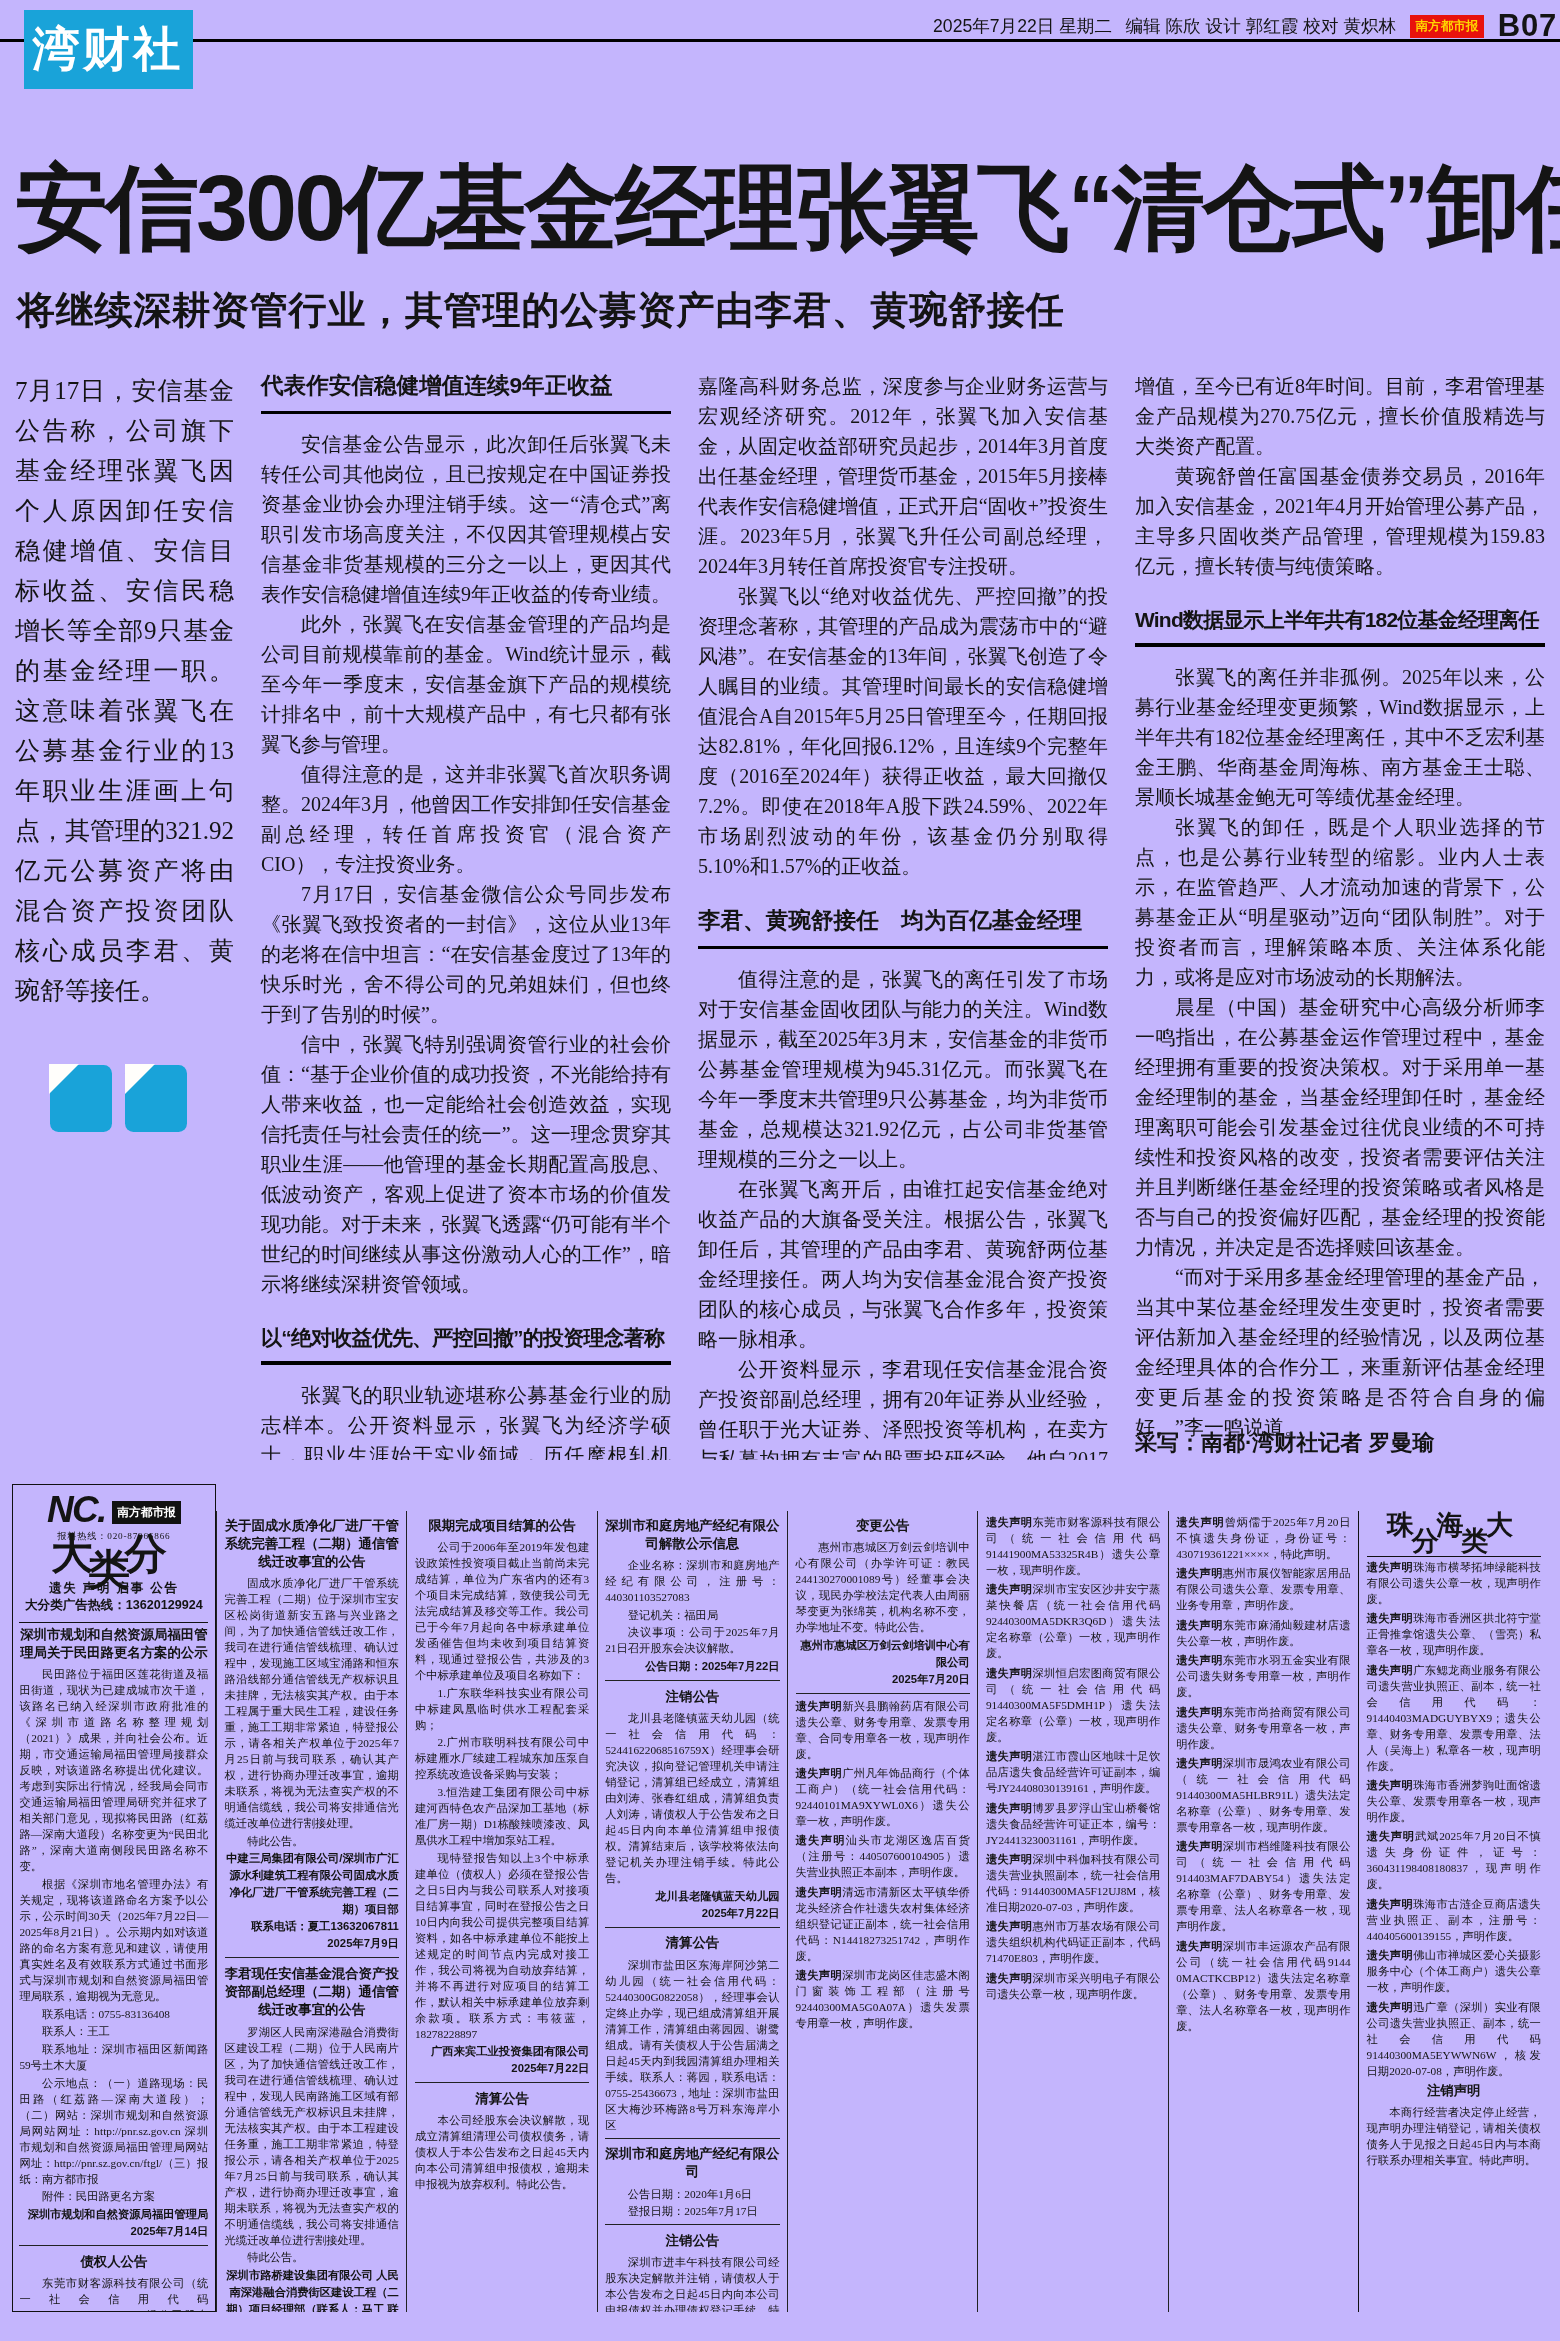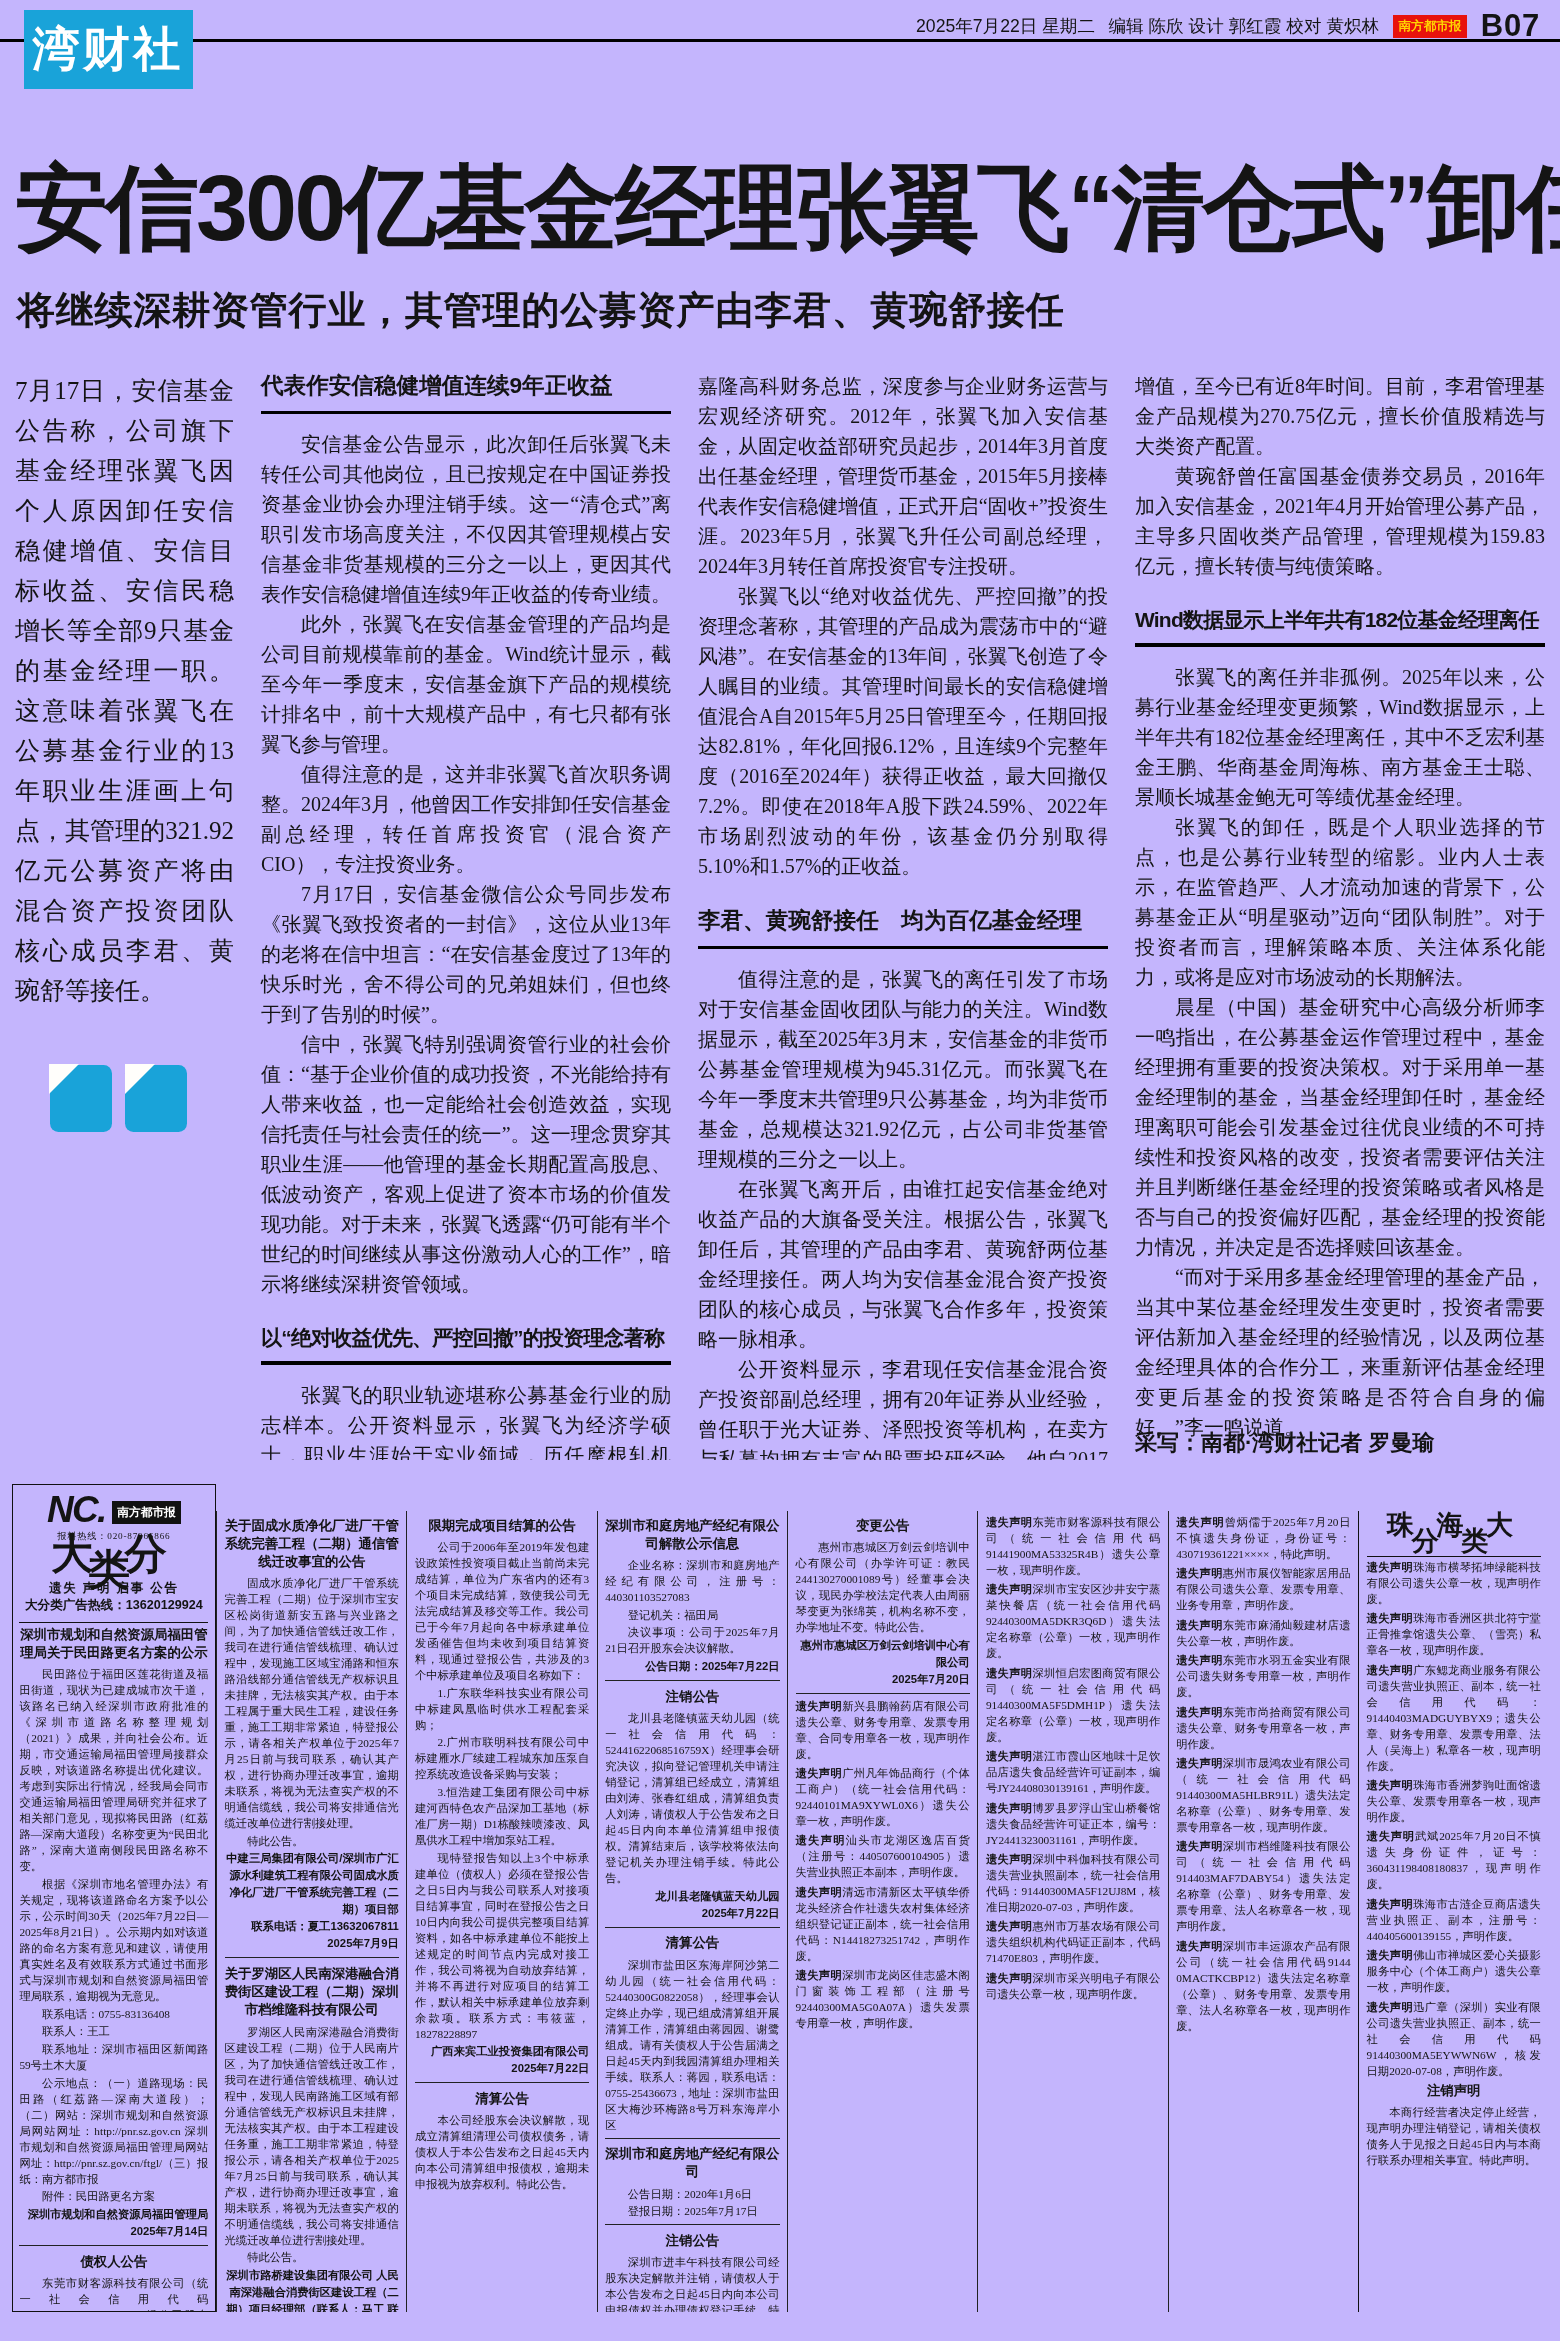--- a/index.html
+++ b/index.html
@@ -5,21 +5,21 @@
   html,body{margin:0;padding:0;background:#e9e7e2;}
   .page{position:relative;width:1560px;height:2342px;margin:0 auto;background:#c4b5fd;
         font-family:"Liberation Serif","DejaVu Serif",serif;color:#141414;overflow:hidden;}
   
   .hdr{position:relative;height:102px;}
   .hdr-rule{position:absolute;left:0;top:39px;width:100%;height:2.5px;background:#000;}
   .masthead{position:absolute;left:23.5px;top:10px;width:169px;height:79px;background:#19a3d9;
             display:flex;align-items:center;justify-content:center;}
   .masthead span{color:#fff;font-family:"Liberation Sans","DejaVu Sans",sans-serif;
                  font-weight:900;font-size:47px;letter-spacing:3.4px;}
-  .hdr-right{position:absolute;right:20px;top:8.4px;display:flex;align-items:center;gap:13.4px;
+  .hdr-right{position:absolute;right:3px;top:8.4px;display:flex;align-items:center;gap:13.4px;
              font-family:"Liberation Sans","DejaVu Sans",sans-serif;font-size:17.6px;}
   .brand-badge{background:#e8120c;color:#ffd400;font-weight:700;font-size:12.6px;padding:3.4px 5.9px;}
   .page-label{font-weight:900;font-size:31px;letter-spacing:0.8px;}
   
   .headline{margin:54px 15px 0;font-family:"Liberation Sans","DejaVu Sans",sans-serif;
             font-weight:900;font-size:93px;line-height:1.12;letter-spacing:-2.5px;white-space:nowrap;}
   .subhead{margin:25px 17px 0;font-family:"Liberation Sans","DejaVu Sans",sans-serif;
            font-weight:600;font-size:38px;letter-spacing:0.8px;}
   
   .article{display:flex;gap:27px;margin:35px 15px 0;height:1089px;overflow:hidden;}
@@ -194,21 +194,21 @@
             <p>固成水质净化厂进厂干管系统完善工程（二期）位于深圳市宝安区松岗街道新安五路与兴业路之间，为了加快通信管线迁改工作，我司在进行通信管线梳理、确认过程中，发现施工区域宝涌路和恒东路沿线部分通信管线无产权标识且未挂牌，无法核实其产权。由于本工程属于重大民生工程，建设任务重，施工工期非常紧迫，特登报公示，请各相关产权单位于2025年7月25日前与我司联系，确认其产权，进行协商办理迁改事宜，逾期未联系，将视为无法查实产权的不明通信缆线，我公司将安排通信光缆迁改单位进行割接处理。</p>
             <p>特此公告。</p>
           </div>
         <div class="nsig">
             <div>中建三局集团有限公司/深圳市广汇源水利建筑工程有限公司固成水质净化厂进厂干管系统完善工程（二期）项目部</div>
             <div>联系电话：夏工13632067811</div>
             <div>2025年7月9日</div>
           </div>
       </div>
       <div class="notice">
-        <h4>关于罗湖区人民南深港融合消费街区建设工程（二期）深圳市档维隆科技有限公司</h4>
+        <h4>李君现任安信基金混合资产投资部副总经理（二期）通信管线迁改事宜的公告</h4>
         <div class="nbody">
             <p>罗湖区人民南深港融合消费街区建设工程（二期）位于人民南片区，为了加快通信管线迁改工作，我司在进行通信管线梳理、确认过程中，发现人民南路施工区域有部分通信管线无产权标识且未挂牌，无法核实其产权。由于本工程建设任务重，施工工期非常紧迫，特登报公示，请各相关产权单位于2025年7月25日前与我司联系，确认其产权，进行协商办理迁改事宜，逾期未联系，将视为无法查实产权的不明通信缆线，我公司将安排通信光缆迁改单位进行割接处理。</p>
             <p>特此公告。</p>
           </div>
         <div class="nsig">
             <div>深圳市路桥建设集团有限公司 人民南深港融合消费街区建设工程（二期）项目经理部（联系人：马工 联系电话：9340113898）</div>
             <div>2025年7月9日</div>
           </div>
       </div>
 

